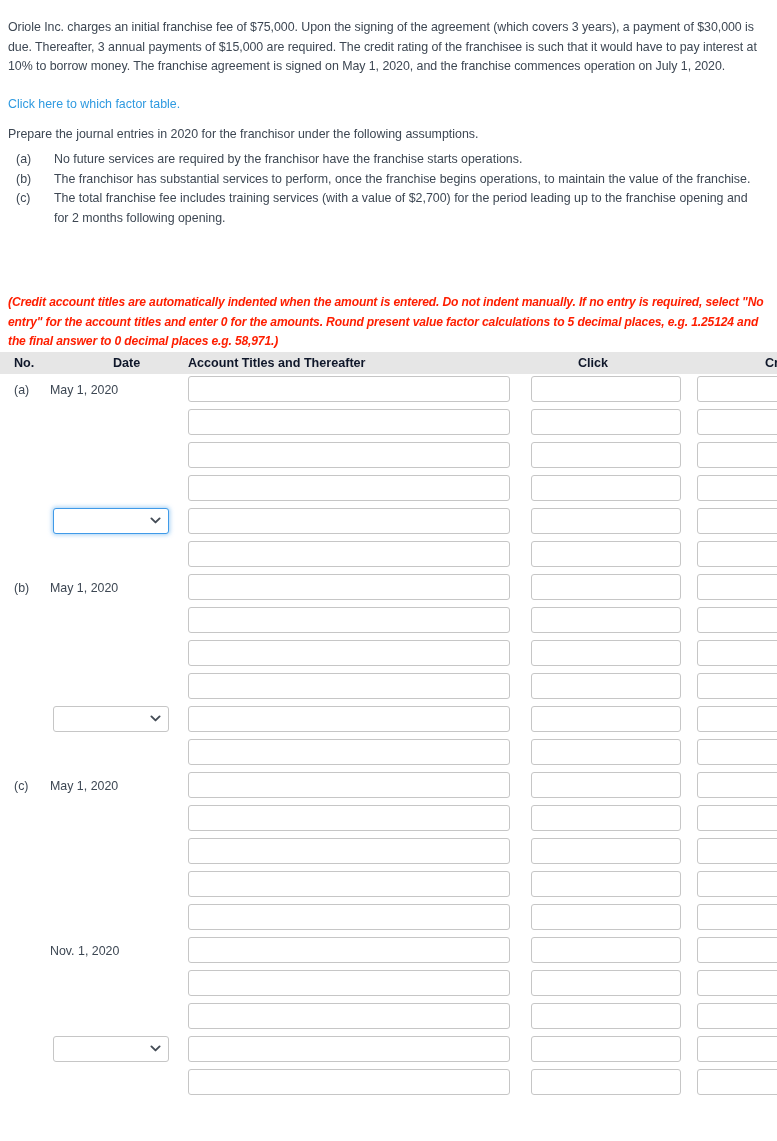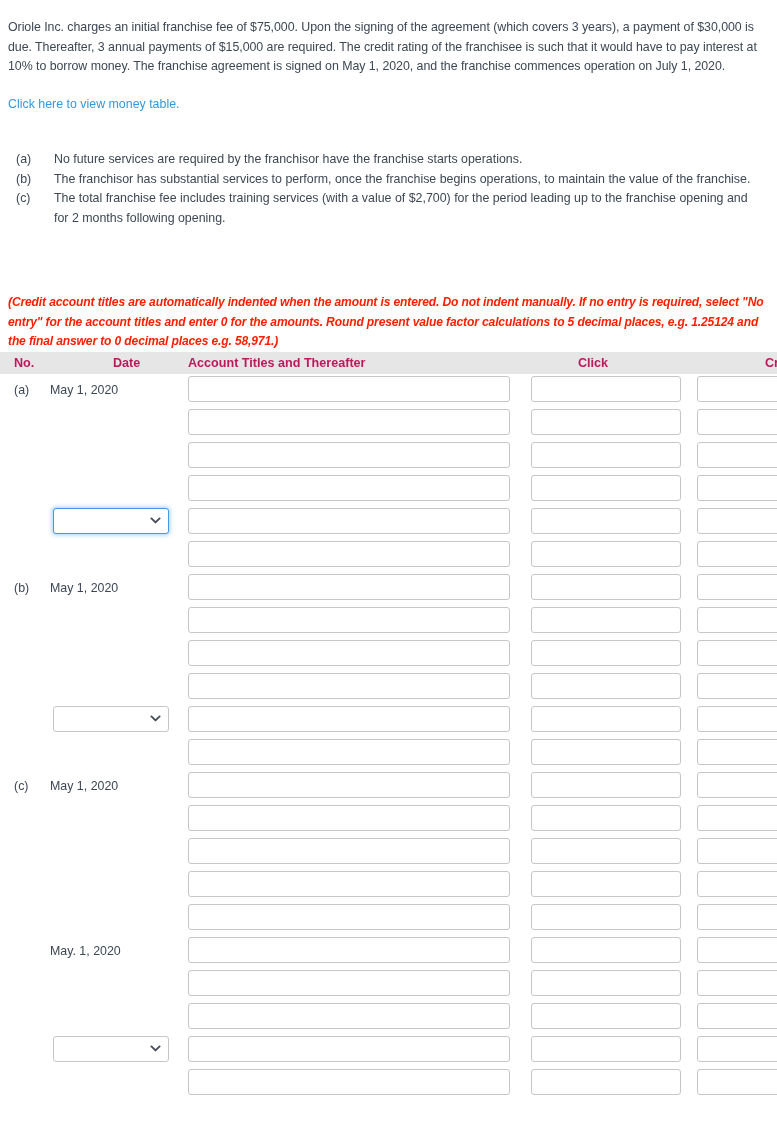--- a/index.html
+++ b/index.html
@@ -103,21 +103,21 @@
     top: 352px;
     width: 777px;
   }
 
   .jhead {
     position: relative;
     height: 22px;
     background: #e6e6e6;
     font-size: 12.6px;
     font-weight: bold;
-    color: #be185d;
+    color: #0f172a;
   }
   .jhead span {
     position: absolute;
     top: 4px;
     white-space: nowrap;
   }
   .h-no    { left: 14px; }
   .h-date  { left: 85px; margin-left: 28px; }
   .h-acct  { left: 188px; }
   .h-debit { left: 578px; }
@@ -208,22 +208,23 @@
   }
   .sel-caret svg { display: block; }
 </style>
 </head>
 <body>
 
 <div class="page">
 
   <p class="intro">Oriole Inc. charges an initial franchise fee of $75,000. Upon the signing of the agreement (which covers 3 years), a payment of $30,000 is due. Thereafter, 3 annual payments of $15,000 are required. The credit rating of the franchisee is such that it would have to pay interest at 10% to borrow money. The franchise agreement is signed on May 1, 2020, and the franchise commences operation on July 1, 2020.</p>
 
-  <a class="factor-link" href="#">Click here to view money table.</a>
-
+  <a class="factor-link" href="#">Click here to which factor table.</a>
+
+  <p class="prepare-line">Prepare the journal entries in 2020 for the franchisor under the following assumptions.</p>
 
   <div class="assumptions">
     <div class="assump-row">
       <div class="assump-label">(a)</div>
       <div class="assump-text">No future services are required by the franchisor have the franchise starts operations.</div>
     </div>
     <div class="assump-row">
       <div class="assump-label">(b)</div>
       <div class="assump-text">The franchisor has substantial services to perform, once the franchise begins operations, to maintain the value of the franchise.</div>
     </div>
@@ -372,21 +373,21 @@
         </div>
         <div class="jrow">
           <div class="cell-no"></div>
           <div class="cell-date"></div>
           <input type="text" class="txt-input in-acct" style="">
           <input type="text" class="txt-input in-debit" style="">
           <input type="text" class="txt-input in-credit" style="">
         </div>
         <div class="jrow">
           <div class="cell-no"></div>
-          <div class="cell-date">May. 1, 2020</div>
+          <div class="cell-date">Nov. 1, 2020</div>
           <input type="text" class="txt-input in-acct" style="">
           <input type="text" class="txt-input in-debit" style="">
           <input type="text" class="txt-input in-credit" style="">
         </div>
         <div class="jrow">
           <div class="cell-no"></div>
           <div class="cell-date"></div>
           <input type="text" class="txt-input in-acct" style="">
           <input type="text" class="txt-input in-debit" style="">
           <input type="text" class="txt-input in-credit" style="">

